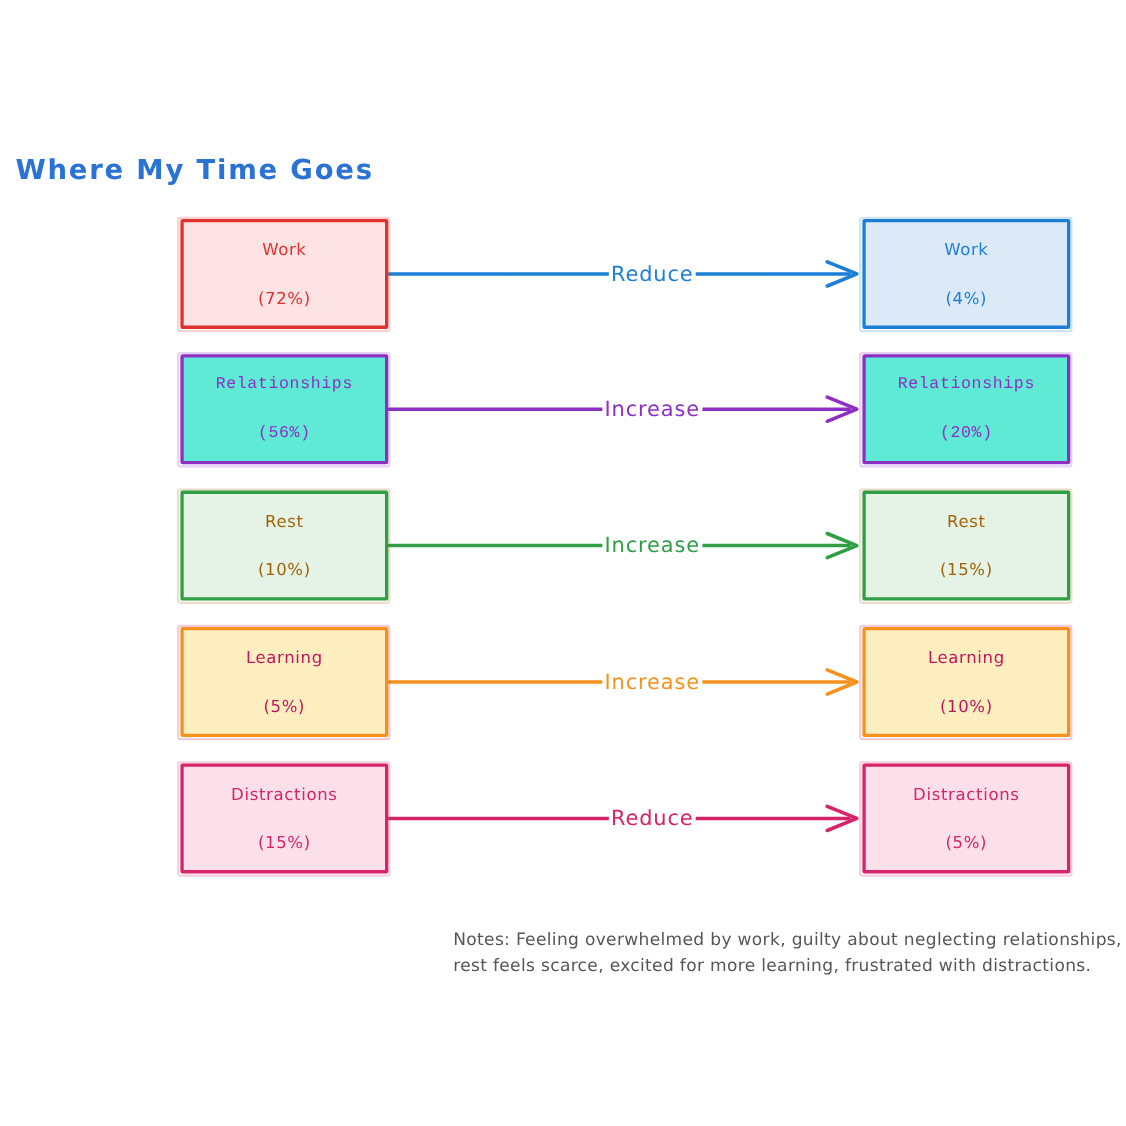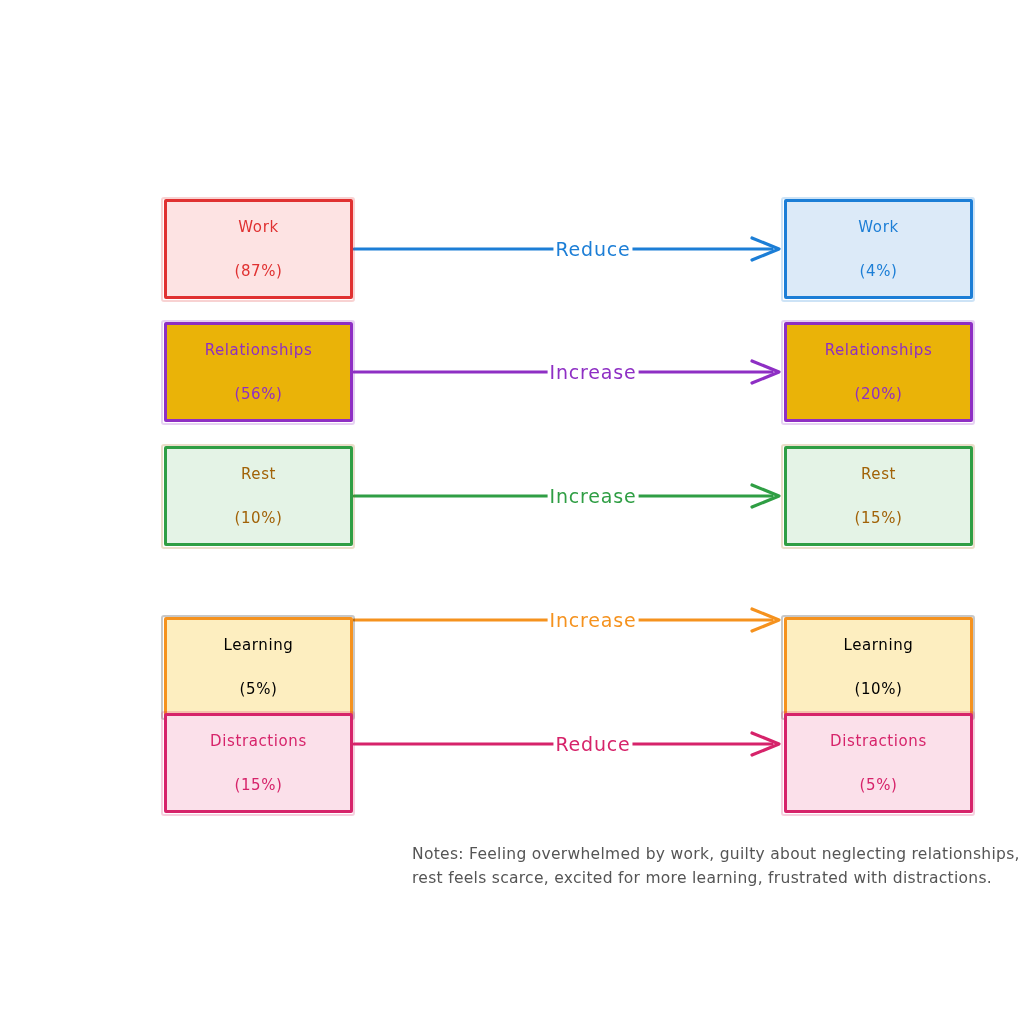--- a/index.html
+++ b/index.html
@@ -54,39 +54,39 @@
   }
   .node .n-label,
   .node .n-pct { display: block; }
 
   .node.left  { left: 164px; width: 189px; }
   .node.right { left: 784px; width: 189px; }
   .row1 { top: 199px; height: 100px; }
   .row2 { top: 322px; height: 100px; }
   .row3 { top: 446px; height: 100px; }
   .row4 { top: 570px; height: 100px; }
-  .row5 { top: 694px; height: 100px; margin-top: 19px; }
+  .row5 { top: 694px; height: 100px; }
 
   
   .node::after {
     content: "";
     position: absolute;
     left: -6px; top: -5px; right: -5px; bottom: -6px;
     border: 2px solid currentColor;
     border-radius: 3px;
     opacity: .22;
     pointer-events: none;
   }
 
   
   .c-red    { color:#e03131; border-color:#e03131; background:#fde3e3; }
   .c-blue   { color:#1c7ed6; border-color:#1c7ed6; background:#dceaf8; }
-  .c-purple { color:#8e2fc4; border-color:#8e2fc4; background:#eab308; }
+  .c-purple { color:#8e2fc4; border-color:#8e2fc4; background:#5eead4;font-family:Liberation Mono, monospace; }
   .c-green  { color:#a16207; border-color:#2f9e44; background:#e4f3e6; }
-  .c-orange { color:#000000; border-color:#f5921e; background:#fdeec0;margin-top:47px; }
+  .c-orange { color:#be185d; border-color:#f5921e; background:#fdeec0; }
   .c-pink   { color:#d6236a; border-color:#d6236a; background:#fbe0ea; }
 
   
   #edges {
     position: absolute;
     left: 0; top: 0;
     width: 1024px;
     height: 1024px;
     pointer-events: none;
   }
@@ -121,20 +121,21 @@
     line-height: 1.56;
     letter-spacing: 0.3px;
     white-space: pre-line;
   }
 </style>
 </head>
 <body>
 
 <div id="canvas">
 
+  <div id="title-left" class="col-title">Where My Time Goes</div>
 
   <svg id="edges" viewBox="0 0 1024 1024" xmlns="http://www.w3.org/2000/svg">
 
     <g>
       <path d="M354,249 L772,249" stroke="#1c7ed6" stroke-width="3.2" fill="none" stroke-linecap="round"></path>
       <path d="M752,238 L779,249 L752,260" stroke="#1c7ed6" stroke-width="3.2" fill="none" stroke-linecap="round" stroke-linejoin="round"></path>
     </g>
 
     <g>
       <path d="M354,372 L772,372" stroke="#8e2fc4" stroke-width="3.2" fill="none" stroke-linecap="round"></path>
@@ -152,21 +153,21 @@
     </g>
 
     <g>
       <path d="M354,744 L772,744" stroke="#d6236a" stroke-width="3.2" fill="none" stroke-linecap="round"></path>
       <path d="M752,733 L779,744 L752,755" stroke="#d6236a" stroke-width="3.2" fill="none" stroke-linecap="round" stroke-linejoin="round"></path>
     </g>
   </svg>
 
   <div class="node left row1 c-red">
     <span class="n-label">Work</span>
-    <span class="n-pct">(87%)</span>
+    <span class="n-pct">(72%)</span>
   </div>
   <div class="node right row1 c-blue">
     <span class="n-label">Work</span>
     <span class="n-pct">(4%)</span>
   </div>
   <div class="edge-label el-red" style="left:569px; top:249px;">Reduce</div>
 
   <div class="node left row2 c-purple">
     <span class="n-label">Relationships</span>
     <span class="n-pct">(56%)</span>

